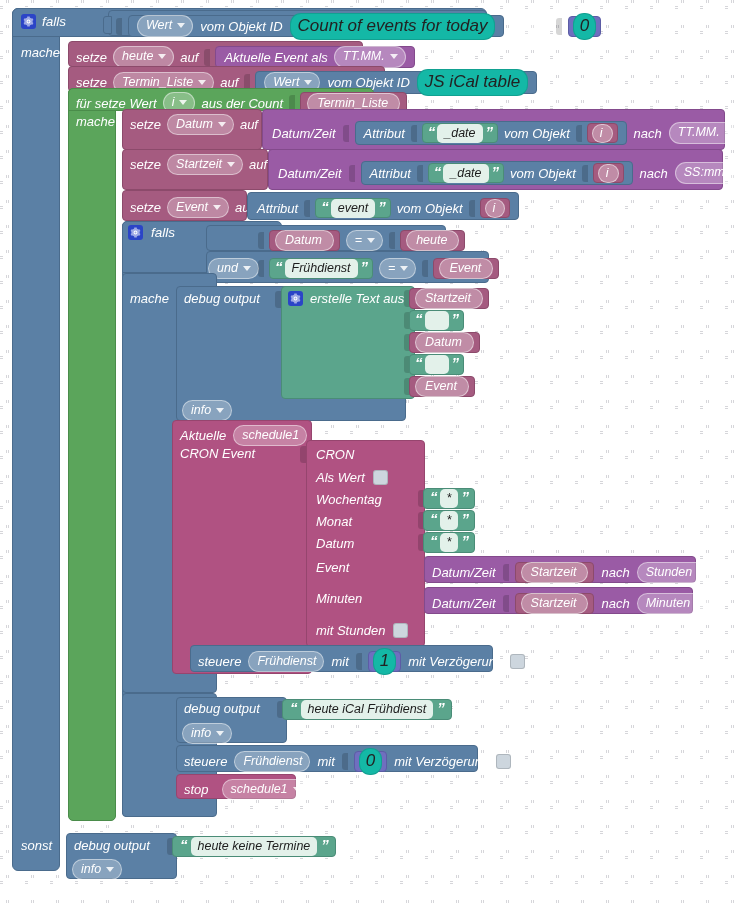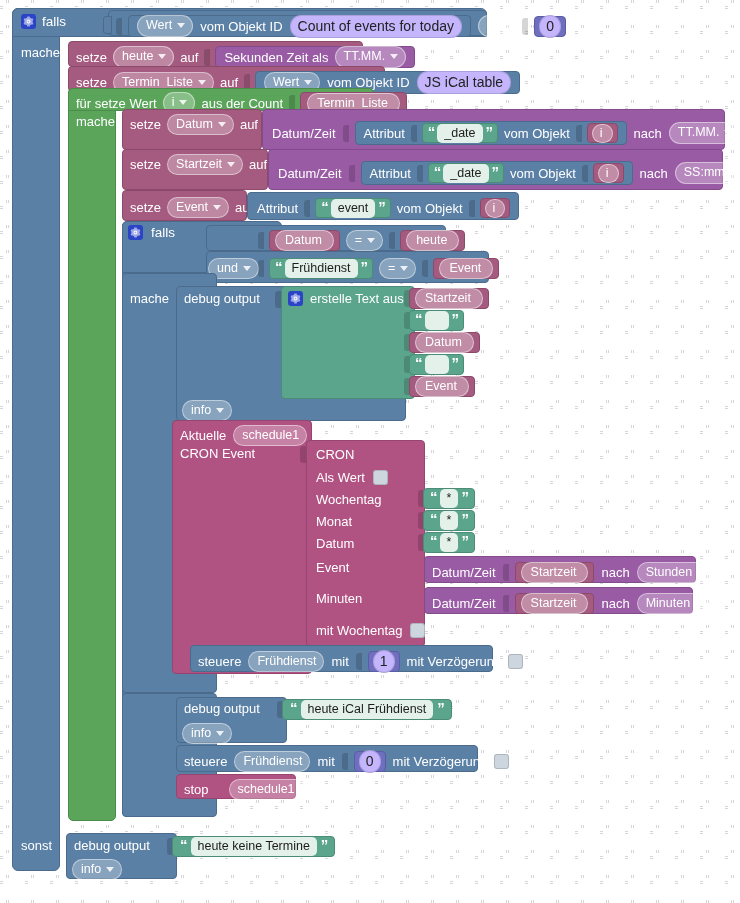--- a/index.html
+++ b/index.html
@@ -31,21 +31,21 @@
   }
   #grid:after{
     content:"";position:absolute;inset:0;
     background-image:
       linear-gradient(to right, #cfcfd4 1px, transparent 1px),
       linear-gradient(to bottom, #cfcfd4 1px, transparent 1px);
     background-size:25px 25px;
     background-position:8px 6px;
   }
 
-  #canvas{position:absolute;inset:0;}
+  #canvas{position:absolute;inset:0;font-style:italic;}
 
   
   .blk{position:absolute;box-sizing:border-box;border-radius:4px;color:#fff;}
   .lbl{color:#ffffff;white-space:nowrap;line-height:1;}
   .row{display:flex;align-items:center;gap:6px;white-space:nowrap;}
 
   
   .c-logic   {background:#5b80a5;border:1px solid #4a6b8c;}
   .c-var     {background:#a55b80;border:1px solid #8c4a6b;}
   .c-loop    {background:#5ba55b;border:1px solid #4a8c4a;}
@@ -64,21 +64,21 @@
     color:#fff;font-size:12.5px;line-height:1.15;
   }
   .dd .car{
     width:0;height:0;border-left:4px solid transparent;border-right:4px solid transparent;
     border-top:5px solid rgba(255,255,255,.85);margin-left:1px;
   }
   
   .fld{
     display:inline-flex;align-items:center;
     padding:2px 7px 3px;border-radius:11px;
-    background:#c4b5fd;color:#222;font-size:14px;border:1px solid rgba(0,0,0,.12);
+    background:#14b8a6;color:#222;font-size:17px;border:1px solid rgba(0,0,0,.12);
   }
   .fld.sm{padding:2px 6px 3px;}
   
   .vpill{
     display:inline-flex;align-items:center;gap:4px;
     padding:2px 7px 3px 9px;border-radius:11px;
     background:rgba(255,255,255,.30);border:1px solid rgba(255,255,255,.5);
     color:#fff;font-size:12.5px;
   }
   
@@ -161,21 +161,21 @@
   <div class="blk c-var" style="left:68px;top:41px;width:295px;height:26px;"></div>
   <div class="cname row" style="left:76px;top:46px;gap:6px;">
     <span class="lbl">setze</span>
     <span class="dd">
       <span>heute</span>
         <span class="car"></span>
     </span>
     <span class="lbl">auf</span>
     <span class="sock"></span>
     <span class="blk c-dt" style="position:relative;display:inline-flex;align-items:center;gap:6px;padding:3px 8px;height:22px;">
-      <span class="lbl">Sekunden Zeit als</span>
+      <span class="lbl">Aktuelle Event als</span>
       <span class="dd">
         <span>TT.MM.</span>
           <span class="car"></span>
       </span>
     </span>
   </div>
 
   <div class="blk c-var" style="left:68px;top:66px;width:317px;height:26px;"></div>
   <div class="cname row" style="left:76px;top:71px;gap:6px;">
     <span class="lbl">setze</span>
@@ -466,21 +466,21 @@
   <div class="cname row" style="left:316px;top:470px;gap:8px;">
     <span class="lbl">Als Wert</span>
     <span class="cbx"></span>
   </div>
   <div class="cname lbl" style="left:316px;top:493px;">Wochentag</div>
   <div class="cname lbl" style="left:316px;top:515px;">Monat</div>
   <div class="cname lbl" style="left:316px;top:537px;">Datum</div>
   <div class="cname lbl" style="left:316px;top:561px;">Event</div>
   <div class="cname lbl" style="left:316px;top:592px;">Minuten</div>
   <div class="cname row" style="left:316px;top:623px;gap:8px;">
-    <span class="lbl">mit Wochentag</span>
+    <span class="lbl">mit Stunden</span>
     <span class="cbx"></span>
   </div>
 
   <div class="cname row" style="left:418px;top:488px;gap:0;">
     <span class="sock"></span>
     <span class="blk c-txt" style="position:relative;display:inline-flex;align-items:center;gap:3px;padding:2px 6px;height:21px;">
       <span class="qq">“</span>
       <span class="strbox sm">*</span>
       <span class="qq">”</span>
     </span>
@@ -578,21 +578,21 @@
     <span class="lbl">mit</span>
     <span class="sock"></span>
     <span class="blk c-num" style="position:relative;display:inline-flex;align-items:center;padding:2px 4px;height:21px;">
       <span class="fld sm">0</span>
     </span>
     <span class="lbl">mit Verzögerung</span>
     <span class="cbx"></span>
   </div>
 
   <div class="blk c-sched" style="left:176px;top:774px;width:120px;height:25px;"></div>
-  <div class="cname row" style="left:184px;top:779px;gap:20px;">
+  <div class="cname row" style="left:184px;top:779px;gap:13px;">
     <span class="lbl">stop</span>
     <span class="dd">
       <span>schedule1</span>
         <span class="car"></span>
     </span>
   </div>
 
   <div class="cname lbl" style="left:21px;top:839px;">sonst</div>
   <div class="blk c-logic" style="left:66px;top:833px;width:111px;height:46px;"></div>
   <div class="cname lbl" style="left:74px;top:839px;">debug output</div>

